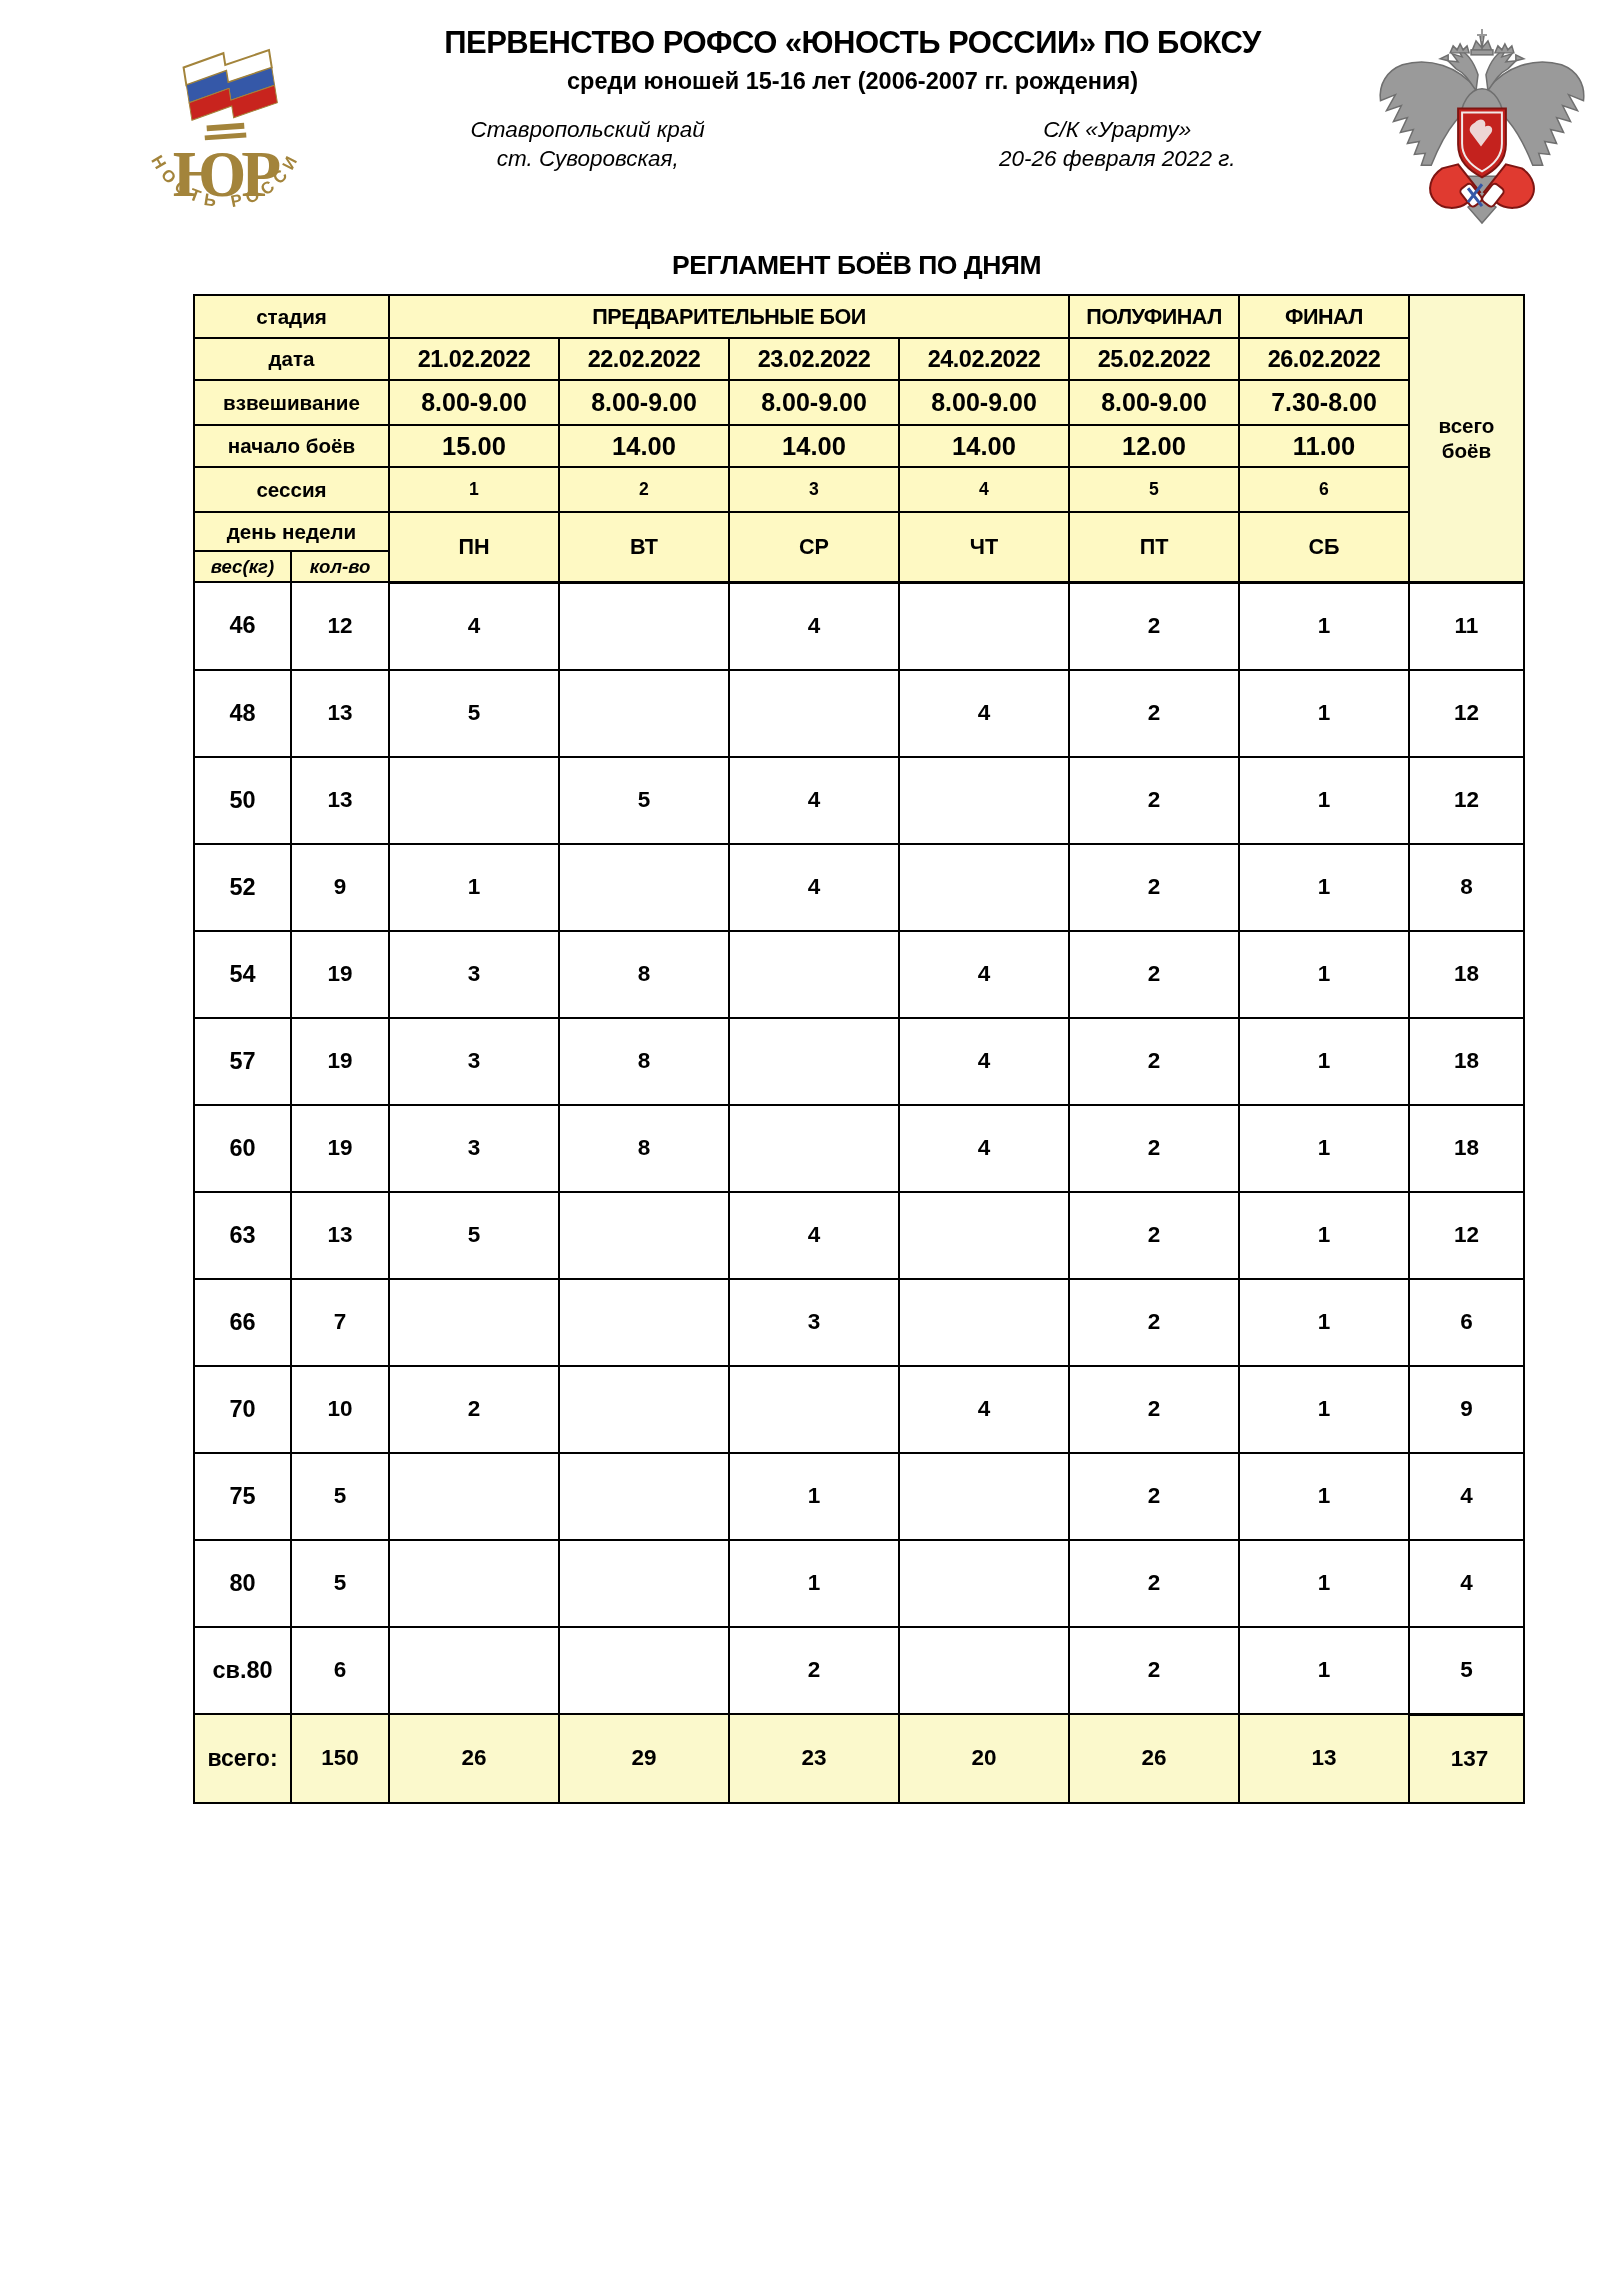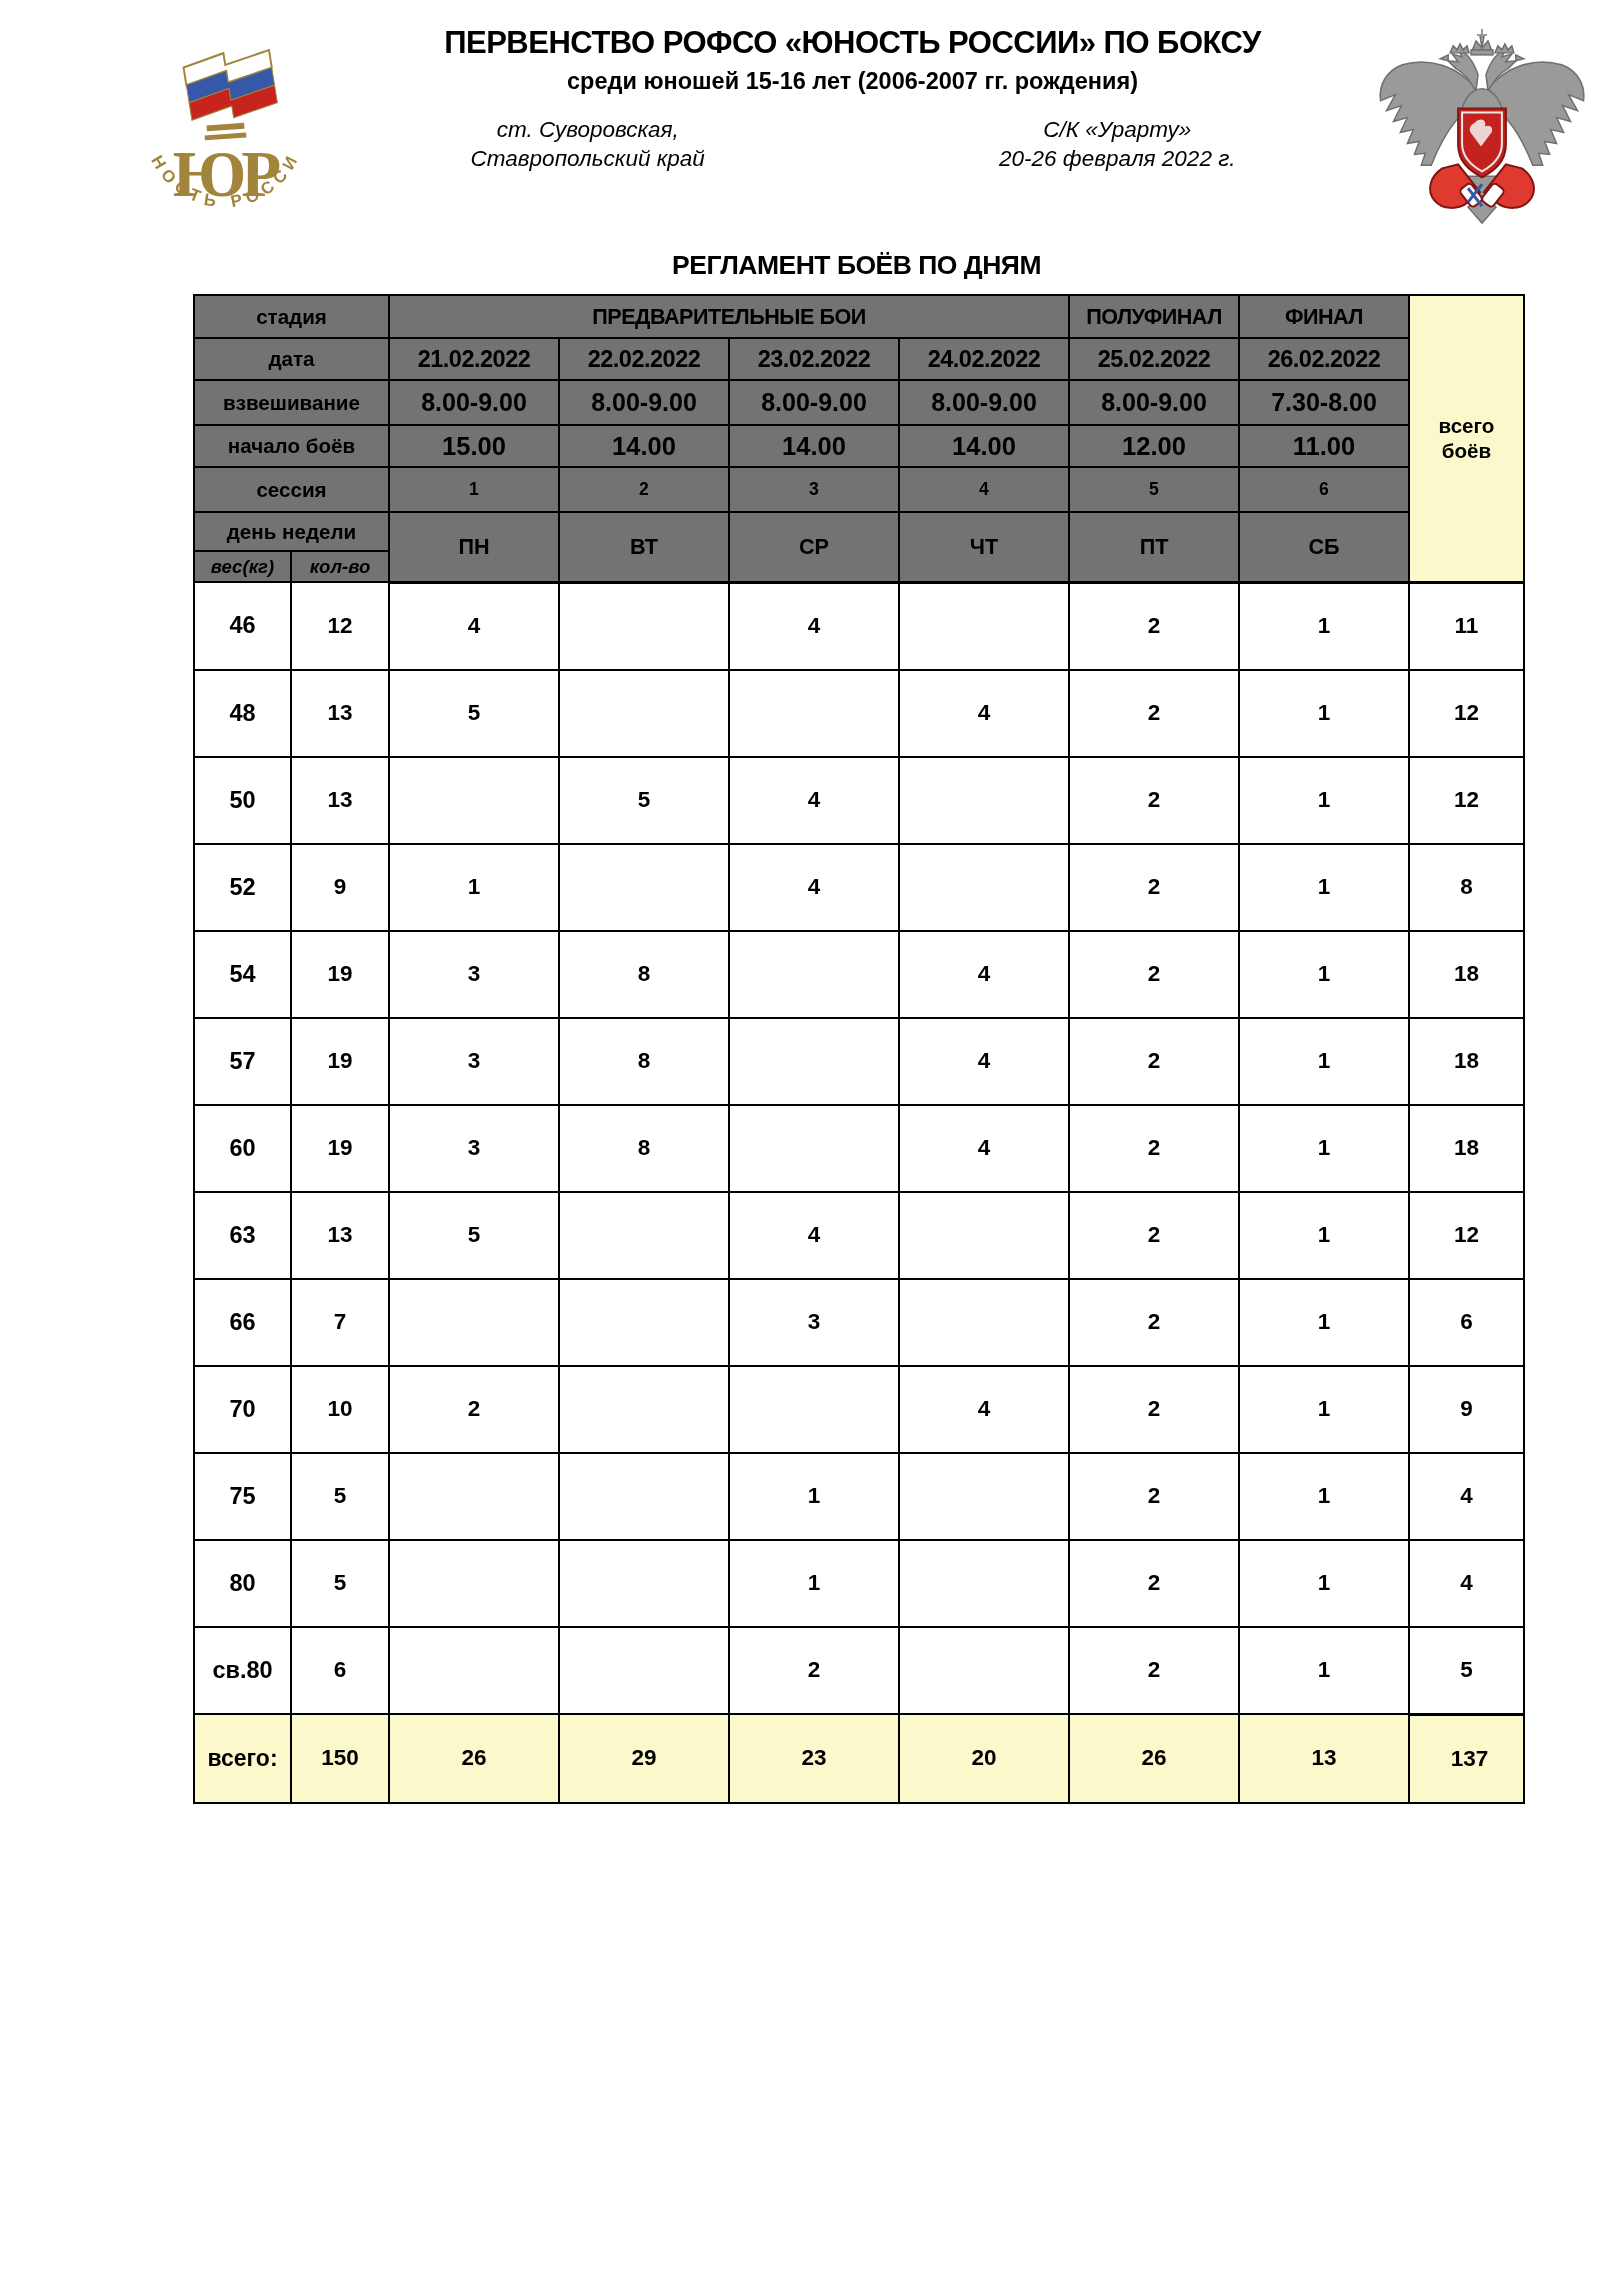--- a/index.html
+++ b/index.html
@@ -16,21 +16,21 @@
   .info-row{display:flex;margin-top:19.6px;font-style:italic;font-size:22.5px;line-height:1.3;}
   .info-row>div{flex:1;text-align:center;}
   
   .section-title{margin:76px 0 0 193px;width:1327px;text-align:center;
     font-size:26.5px;font-weight:bold;letter-spacing:-0.5px;}
   
   table.sched{margin:13.7px 0 0 193px;width:1327px;border-collapse:collapse;table-layout:fixed;
     border:2.9px solid #000;}
   table.sched td{border:2px solid #000;text-align:center;vertical-align:middle;
     padding:0 2px;font-weight:bold;overflow:hidden;}
-  td.hd{background:#737373;}
+  td.hd{background:#fef9c3;}
   .r-stage td{height:41px;}
   .r-date td{height:40px;}
   .r-weigh td{height:43px;}
   .r-start td{height:40px;}
   .r-sess td{height:43px;}
   .r-dow-a td{height:37px;}
   .r-dow-b td{height:29px;}
   .lbl{font-size:20.6px;}
   .big{font-size:21.6px;letter-spacing:-0.5px;}
   .v-date{font-size:23.5px;letter-spacing:-0.5px;}
@@ -117,22 +117,22 @@
         <path d="M96 162 l14 18 M110 158 l-14 18" stroke="#3558A8" stroke-width="3" fill="none"></path>
       </g>
     </svg>
   </div>
 
   <div class="header-center">
     <div class="doc-title">ПЕРВЕНСТВО РОФСО «ЮНОСТЬ РОССИИ» ПО БОКСУ</div>
     <div class="doc-subtitle">среди юношей 15-16 лет (2006-2007 гг. рождения)</div>
     <div class="info-row">
       <div>
+        <div>Ставропольский край</div>
         <div>ст. Суворовская,</div>
-        <div>Ставропольский край</div>
       </div>
       <div>
         <div>С/К «Урарту»</div>
         <div>20-26 февраля 2022 г.</div>
       </div>
     </div>
   </div>
 
   <div class="section-title">РЕГЛАМЕНТ БОЁВ ПО ДНЯМ</div>
 

